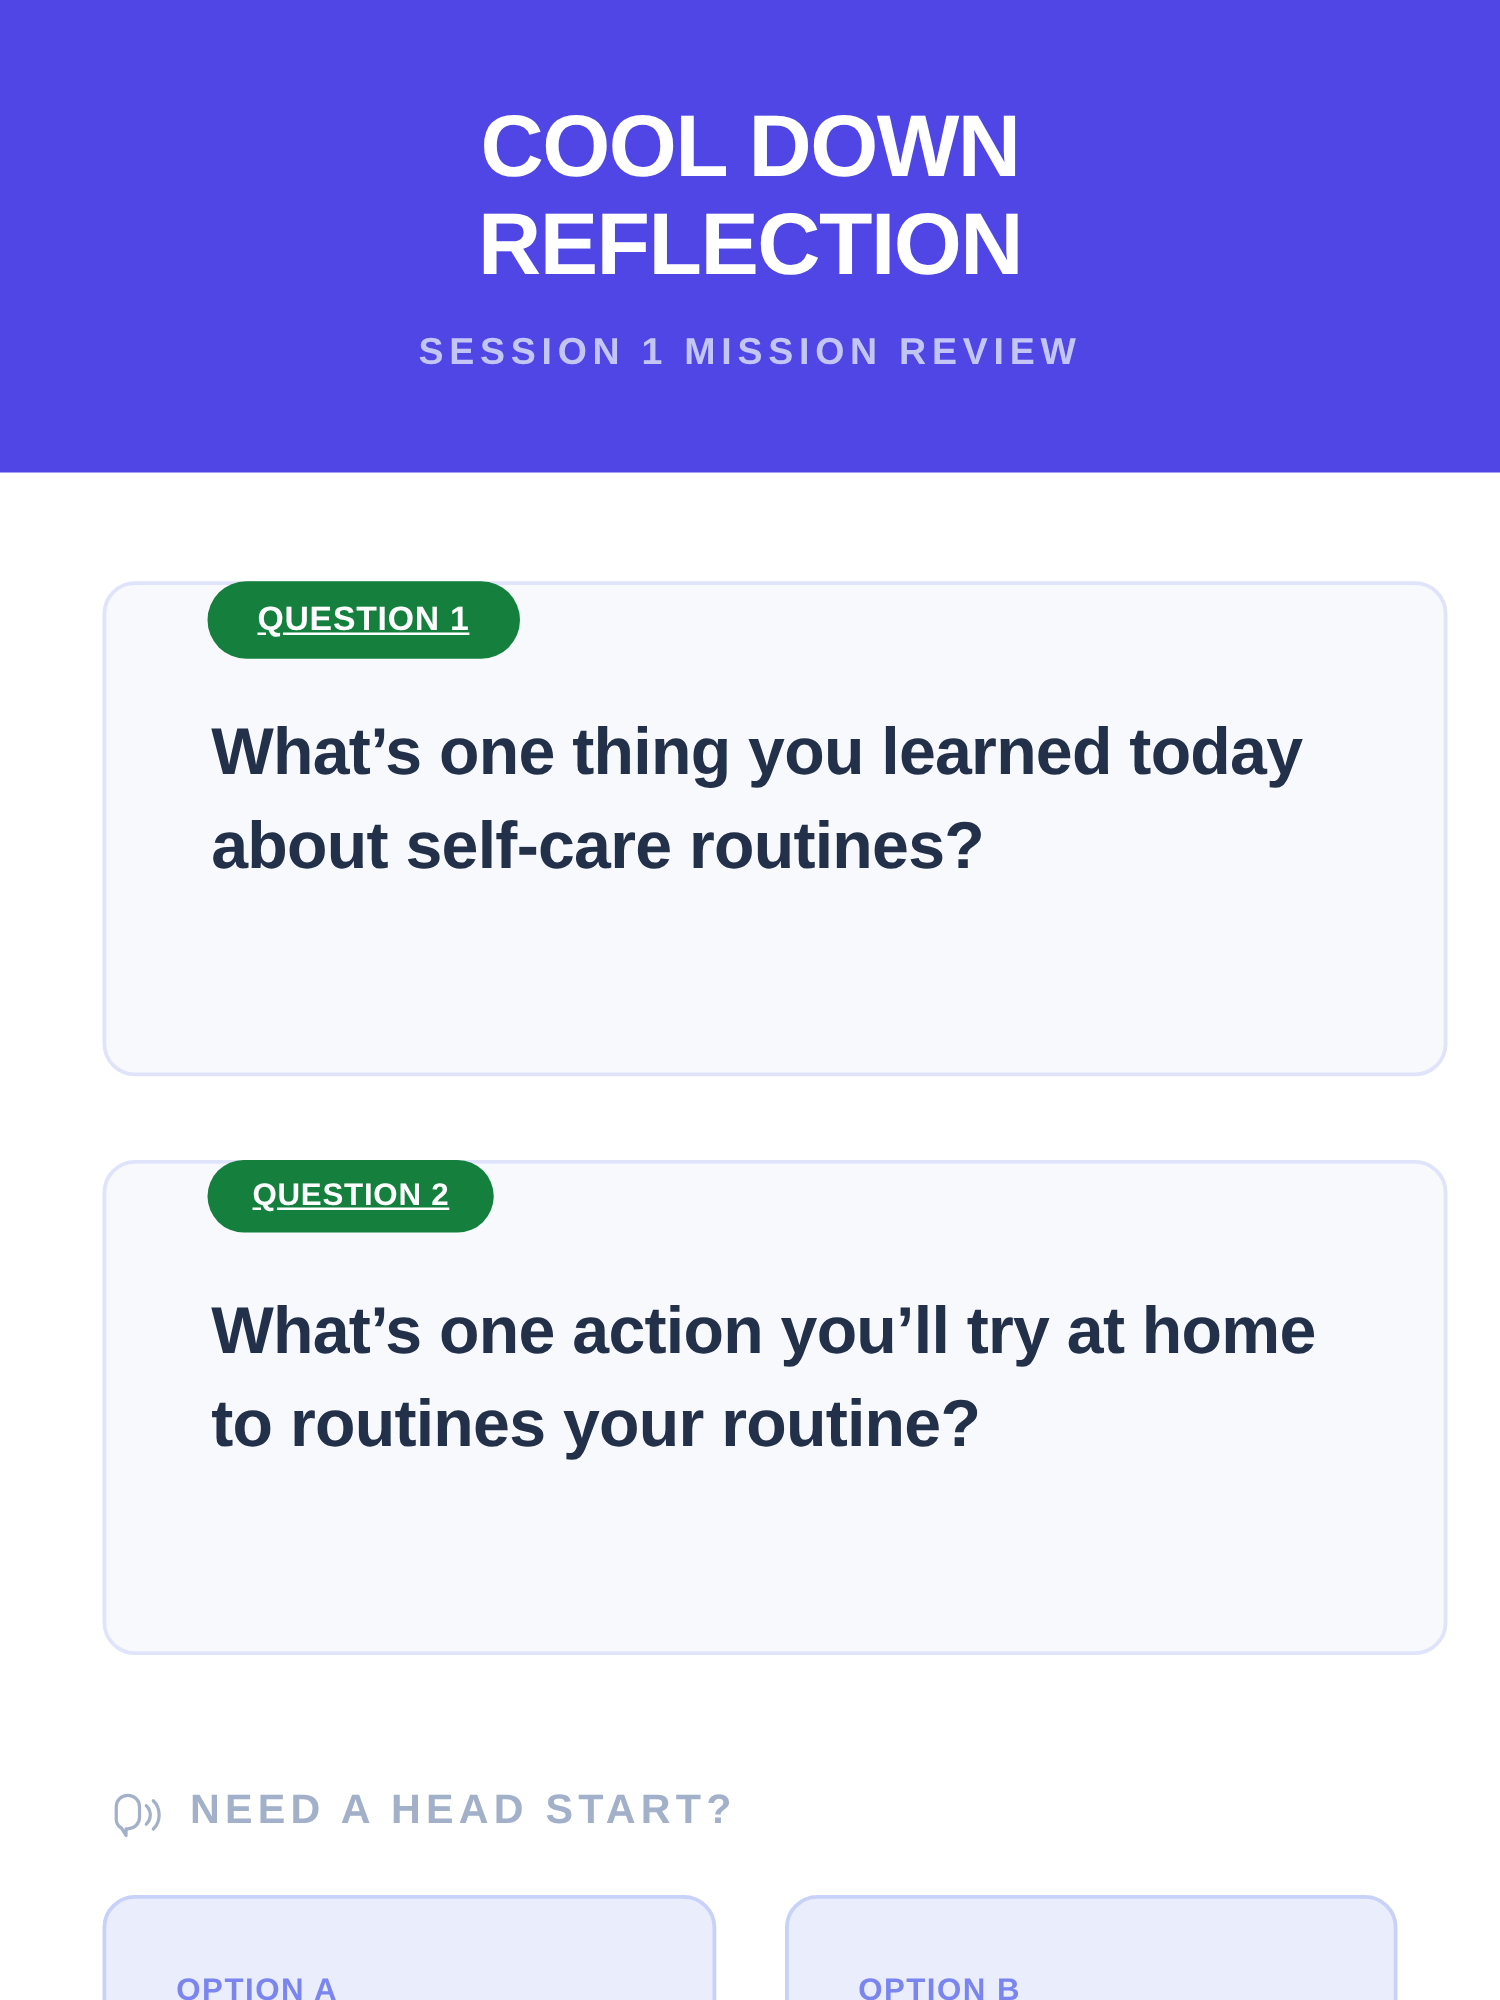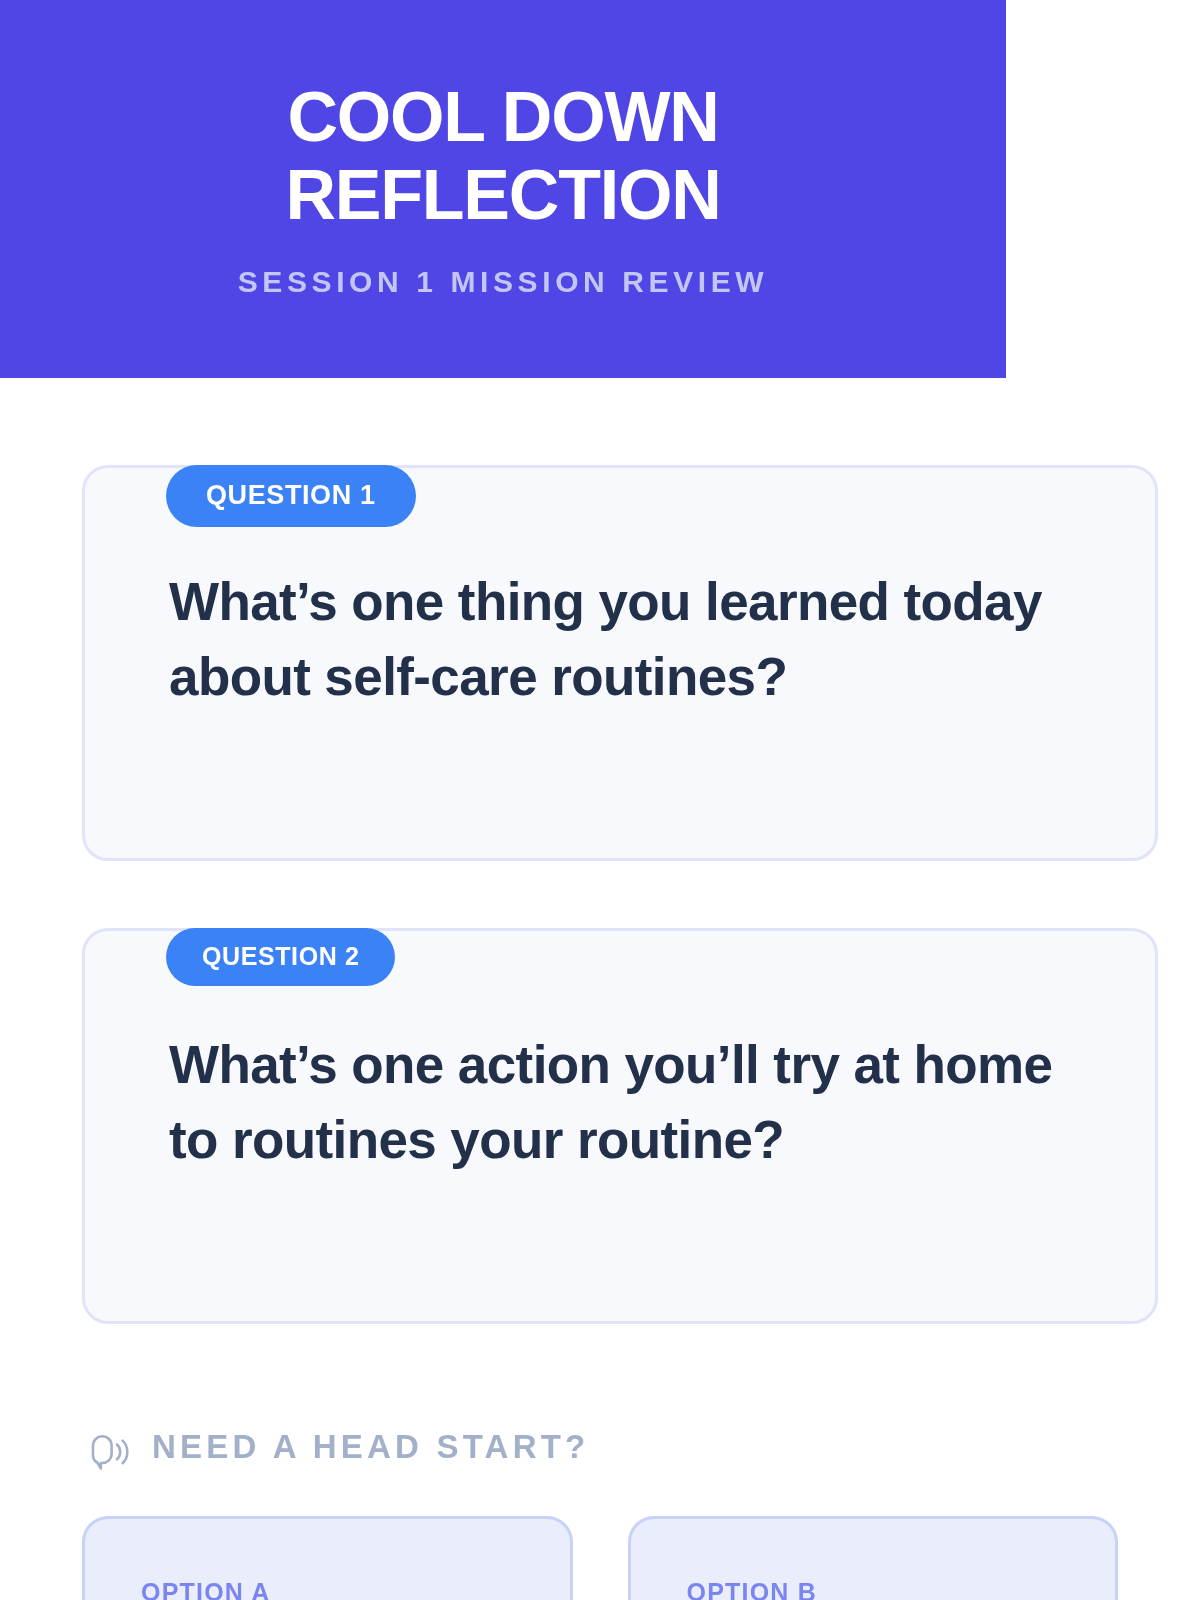--- a/index.html
+++ b/index.html
@@ -19,21 +19,21 @@
   .screen {
     position: relative;
     width: 1200px;
     height: 1600px;
     background: #ffffff;
     overflow: hidden;
   }
 
   
   .header {
-    width: 1006px;
+    width: 1200px;
     height: 378px;
     background: #4f46e5;
     display: flex;
     flex-direction: column;
     align-items: center;
     justify-content: flex-start;
     padding-top: 78px;
   }
 
   .header-title {
@@ -77,28 +77,29 @@
     width: 1076px;
     padding: 96px 84px 60px 84px;
   }
   .q-card.q1 { min-height: 396px; }
   .q-card.q2 { min-height: 396px; }
 
   .q-badge {
     position: absolute;
     top: 0;
     left: 84px;
-    background: #3b82f6;
+    background: #15803d;
     color: #ffffff;
     border-radius: 999px;
     padding: 14px 40px 16px 40px;
     font-weight: 900;
     letter-spacing: 0.6px;
     z-index: 5;
     white-space: nowrap;
+    text-decoration: underline;
   }
   .q-badge.q1 { font-size: 27px; line-height: 32px; }
   .q-badge.q2 { font-size: 25px; line-height: 30px; padding: 13px 36px 15px 36px; }
 
   .q-text {
     color: #22304a;
     font-weight: 900;
     letter-spacing: -0.6px;
   }
   .q-text.q1 { font-size: 53px; line-height: 75px; }

